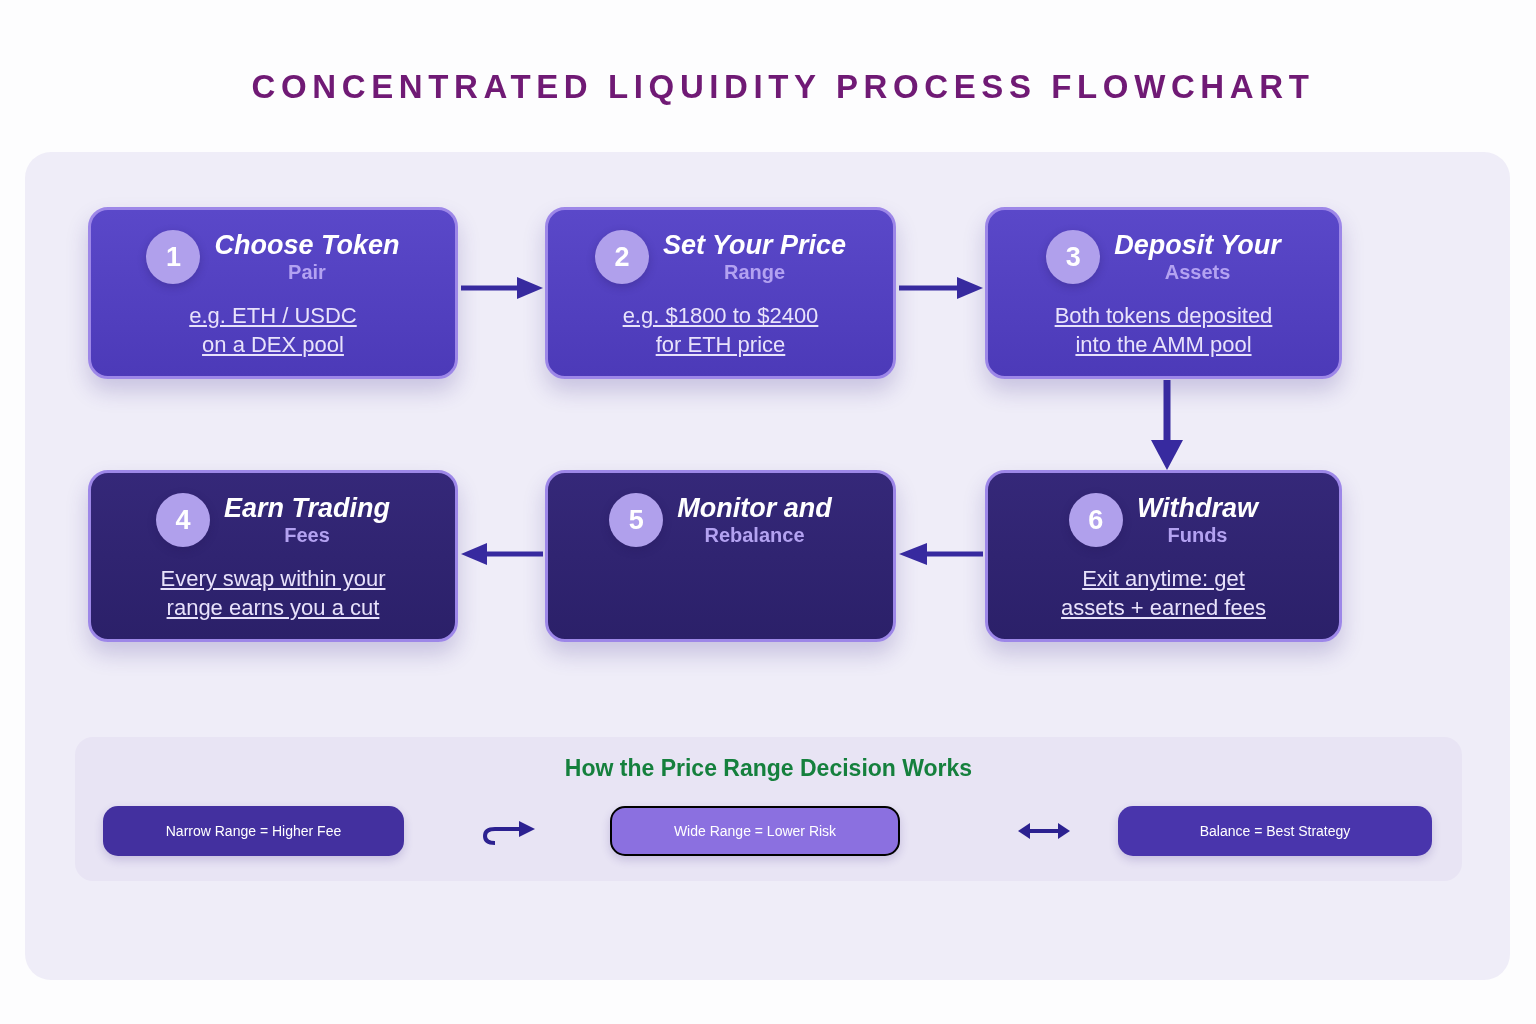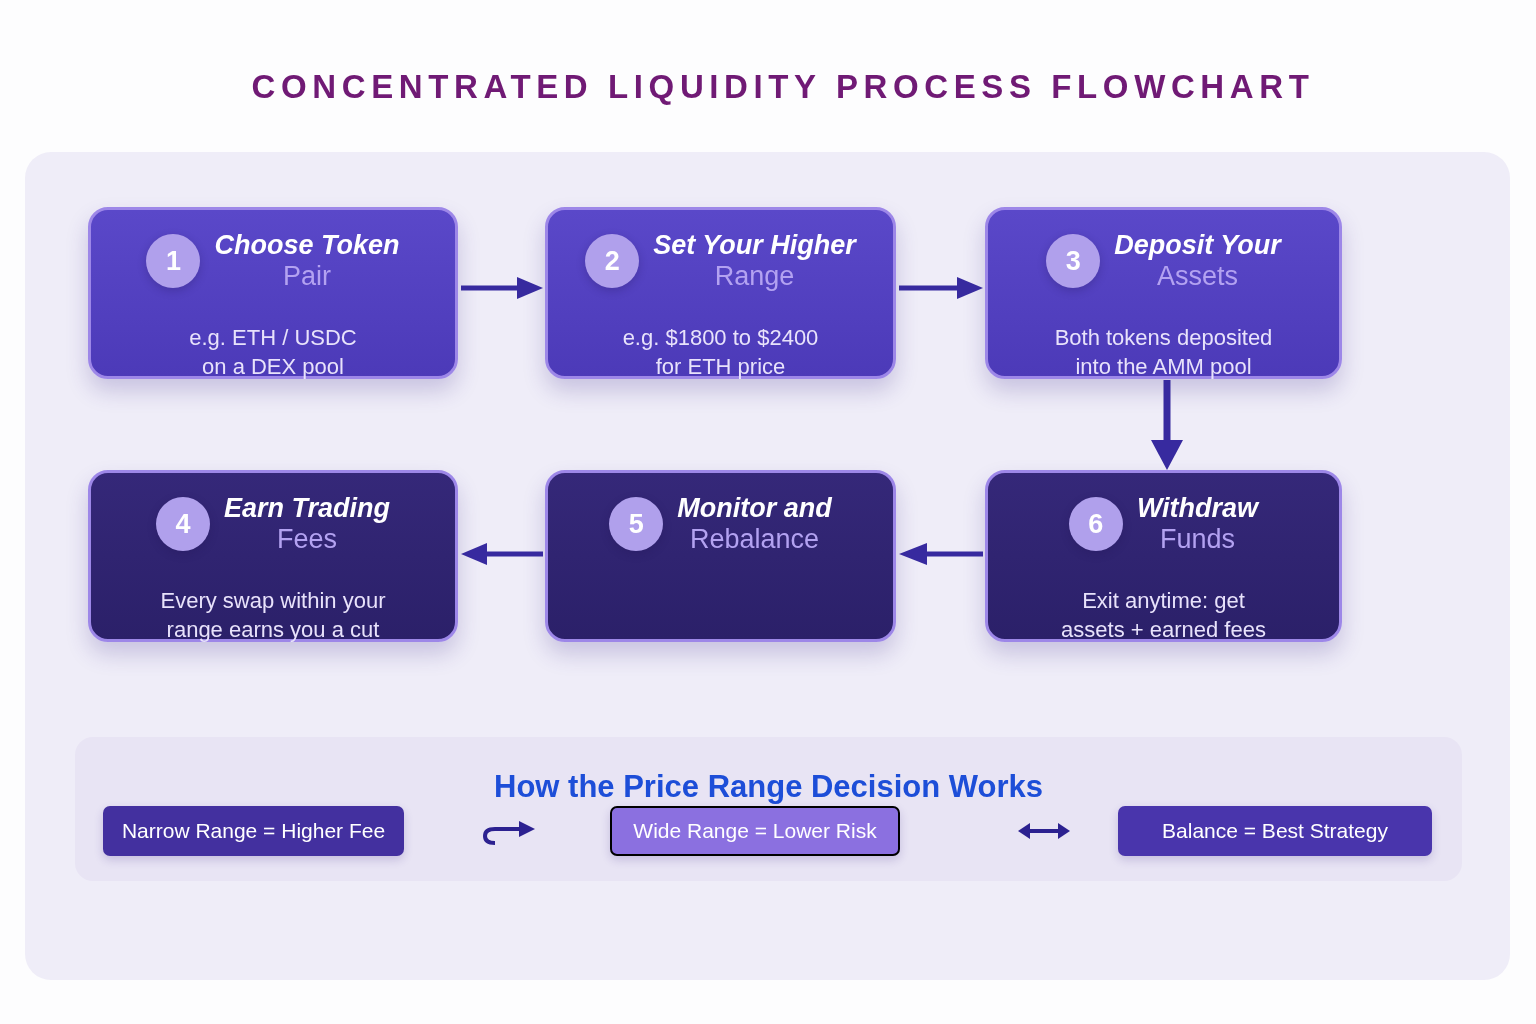--- a/index.html
+++ b/index.html
@@ -45,43 +45,43 @@
   .step-circle {
     width: 54px; height: 54px; border-radius: 50%;
     background: #b0a0ec;
     color: #ffffff; font-size: 27px; font-weight: 700;
     display: flex; align-items: center; justify-content: center;
     box-shadow: 0 3px 8px rgba(30, 20, 80, 0.25);
     flex: 0 0 auto;
   }
   .step-title { text-align: center; line-height: 1.15; }
   .step-title .t1 { color: #ffffff; font-size: 27px; font-weight: 700; display: block; font-style: italic; }
-  .step-title .t2 { color: #b3a2f1; font-size: 27px; font-weight: 400; display: block; }
+  .step-title .t2 { color: #b3a2f1; font-size: 20px; font-weight: 700; display: block; }
   .step-body {
-    margin-top: 32px; text-align: center;
-    color: #e8e2fb; font-size: 22px; line-height: 1.3;
+    margin-top: 18px; text-align: center;
+    color: #e8e2fb; font-size: 22px; line-height: 1.3; text-decoration: underline;
   }
   .arrow { position: absolute; }
   .decision-panel {
     position: absolute; left: 50px; top: 585px;
     width: 1387px; height: 144px;
     background: #e8e4f4;
     border-radius: 18px;
   }
   .decision-title {
-    position: absolute; top: 32px; left: 0; width: 100%;
+    position: absolute; top: 18px; left: 0; width: 100%;
     text-align: center;
-    font-size: 31px; font-weight: 700;
-    color: #1d4ed8;
+    font-size: 23px; font-weight: 700;
+    color: #15803d;
   }
   .pill {
     position: absolute; top: 69px; height: 50px;
-    border-radius: 7px;
+    border-radius: 15px;
     display: flex; align-items: center; justify-content: center;
-    color: #ffffff; font-size: 21px; font-weight: 400;
+    color: #ffffff; font-size: 14px; font-weight: 400;
     box-shadow: 0 4px 10px rgba(60, 40, 140, 0.2);
     box-sizing: border-box;
   }
   .pill-narrow  { left: 28px;   width: 301px; background: #43309f; }
   .pill-wide    { left: 535px;  width: 290px; background: #8b70e0; border: 2px solid #000000; }
   .pill-balance { left: 1043px; width: 314px; background: #4935ac; }
   .pill-arrow { position: absolute; top: 80px; }
 </style>
 </head>
 <body>
@@ -101,21 +101,21 @@
     <div class="step-body">
       <div>e.g. ETH / USDC</div>
       <div>on a DEX pool</div>
     </div>
   </div>
 
   <div class="step-box row1 box-2">
     <div class="step-header">
       <div class="step-circle">2</div>
       <div class="step-title">
-        <span class="t1">Set Your Higher</span>
+        <span class="t1">Set Your Price</span>
         <span class="t2">Range</span>
       </div>
     </div>
     <div class="step-body">
       <div>e.g. $1800 to $2400</div>
       <div>for ETH price</div>
     </div>
   </div>
 
   <div class="step-box row1 box-3">

